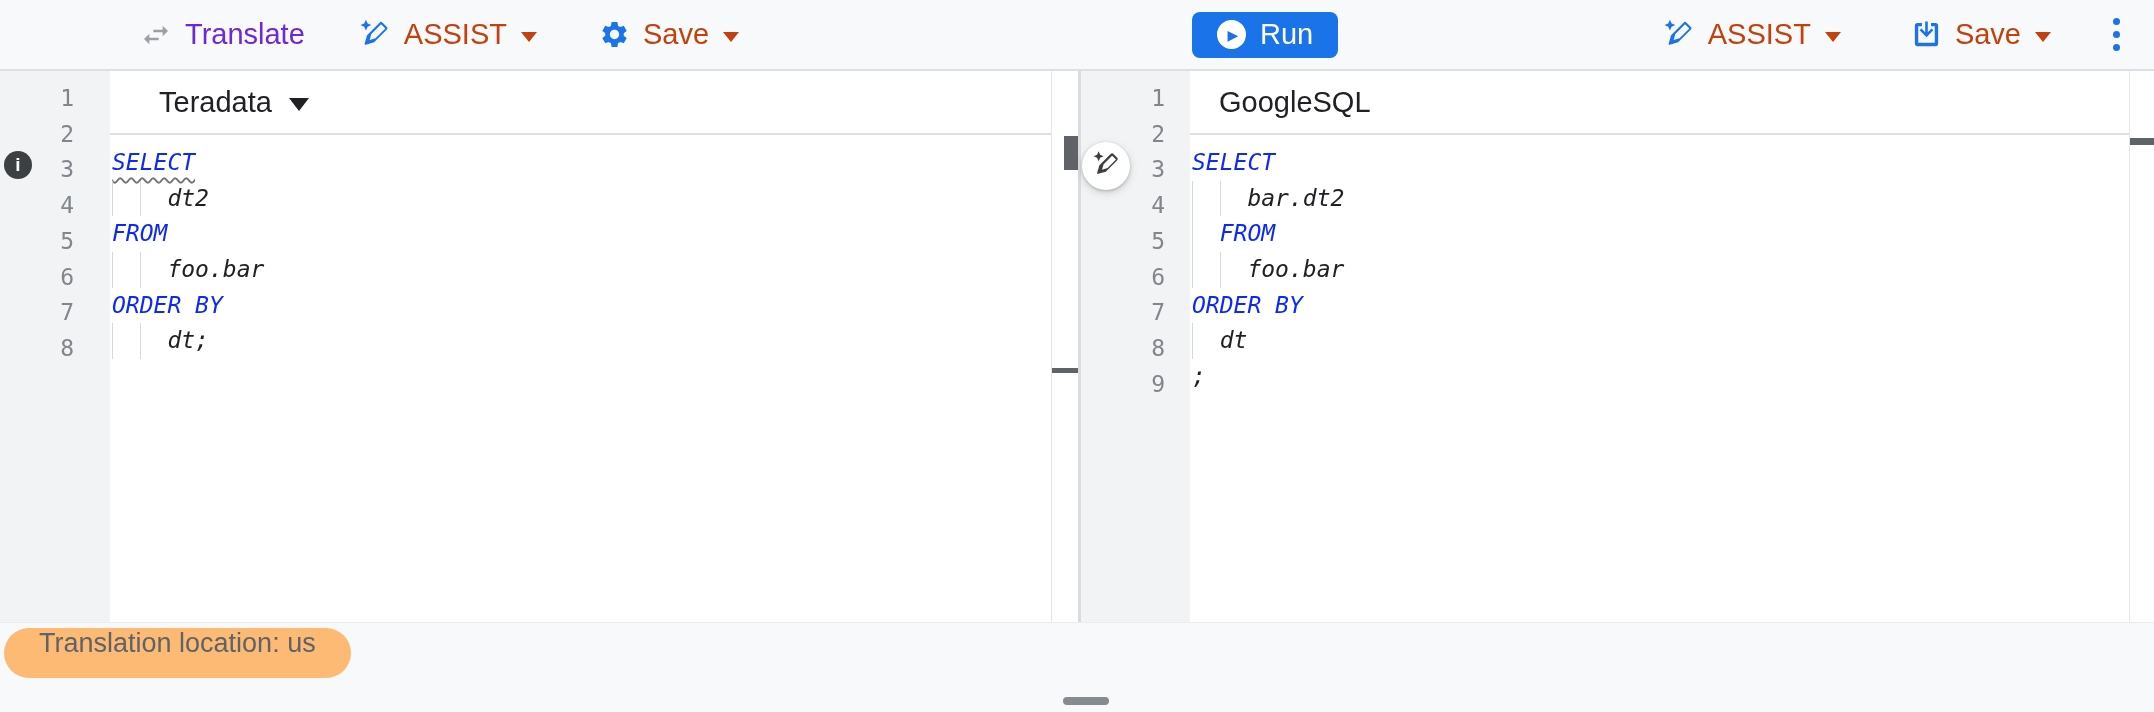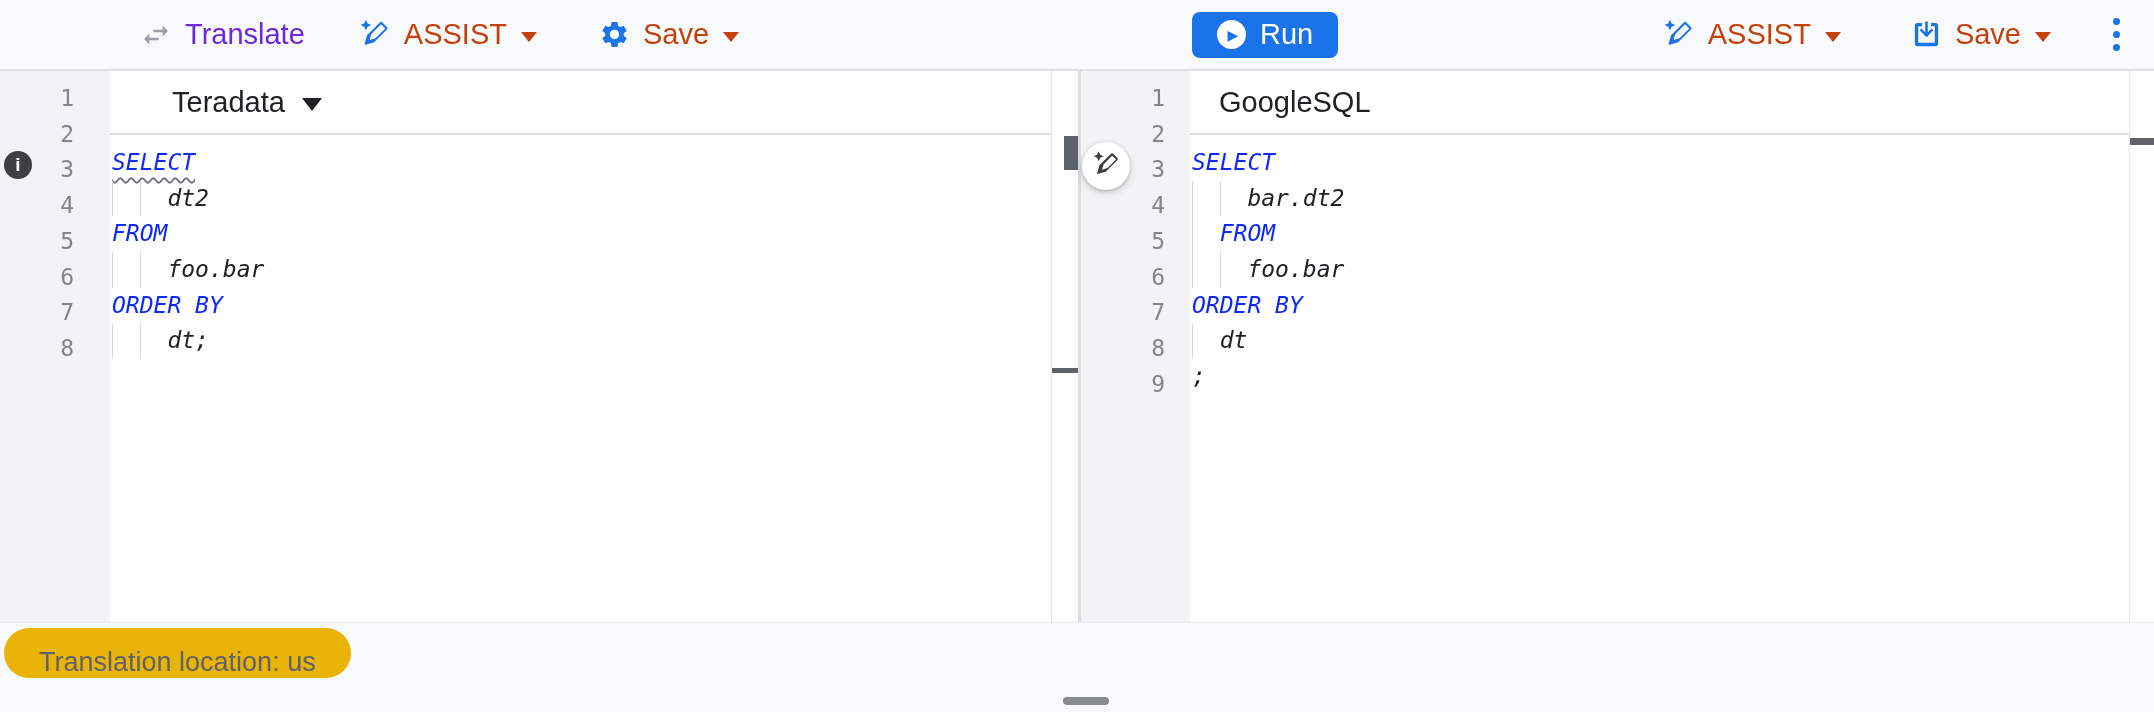--- a/index.html
+++ b/index.html
@@ -33,21 +33,21 @@
   .gutter { position:absolute; top:0; bottom:0; background:#f1f3f4; }
   .gutter.lg { left:0; width:110px; }
   .gutter.rg { left:1081px; width:109px; }
   .nums { padding-top:10px; font:23px/35.7px "DejaVu Sans Mono", monospace; color:#80868b; text-align:right; }
   .lg .nums { width:74px; }
   .rg .nums { width:84px; }
   .phead { position:absolute; top:0; height:64px; background:#fff; border-bottom:2px solid #e0e0e0;
            display:flex; align-items:center; font-size:29px; color:#202124; }
   .phead.lh { left:110px; width:941px; padding-left:13px; }
   .phead.rh { left:1190px; width:939px; padding-left:29px; }
-  .dialect { margin-left:49px; display:flex; align-items:center; cursor:pointer; color:#202124; }
+  .dialect { margin-left:36px; display:flex; align-items:center; cursor:pointer; color:#202124; }
   .dialect .caret { border-left-width:10px; border-right-width:10px; border-top-width:13px; margin-left:17px; }
   .code { position:absolute; top:64px; bottom:0; background:#fff; padding:10px 0 0 2px; overflow:hidden; cursor:text;
           font:23px/35.7px "DejaVu Sans Mono", monospace; color:#202124; }
   .code.lc { left:110px; width:941px; }
   .code.rc { left:1190px; width:939px; }
   .cl { height:35.7px; white-space:pre;font-style:italic; }
   .guide { display:inline-block; width:2ch; height:35.7px; border-left:1px solid #d5d8dc; vertical-align:top; }
   .kw { color:#0d2af5; }
   .squiggle { text-decoration:underline; text-decoration-style:wavy; text-decoration-color:#70757a;
               text-decoration-thickness:2px; text-underline-offset:7px; }
@@ -62,22 +62,22 @@
   .info-badge { position:absolute; left:4px; top:80px; width:28px; height:28px; border-radius:50%; background:#3c4043;
                 color:#fff; display:flex; align-items:center; justify-content:center; font-size:19px; font-weight:700; cursor:pointer; }
   .check-badge { position:absolute; left:999px; top:19px; width:29px; height:29px; border-radius:50%; background:#1e8e3e;
                  color:#fff; display:flex; align-items:center; justify-content:center; font-size:18px; font-weight:700; }
   .wand-btn { position:absolute; left:1082px; top:71px; width:48px; height:48px; border-radius:50%; background:#fff; border:none;
               box-shadow:0 1px 3px rgba(60,64,67,.3), 0 3px 8px rgba(60,64,67,.18);
               display:flex; align-items:center; justify-content:center; cursor:pointer; }
 
   
   .footer { position:absolute; left:0; top:623px; width:2154px; height:89px; background:#f8f9fa; }
-  .pill { position:absolute; left:4px; top:5px; height:50px; border-radius:25px; background:#eab308; color:#5f6368;
-          font-size:27px; display:flex; align-items:flex-end; padding:0 35px; white-space:nowrap; }
+  .pill { position:absolute; left:4px; top:5px; height:50px; border-radius:25px; background:#fdba74; color:#5f6368;
+          font-size:27px; display:flex; align-items:flex-start; padding:0 35px; white-space:nowrap; }
   .handle { position:absolute; left:1063px; top:74px; width:46px; height:8px; border-radius:4px; background:#868b90; cursor:row-resize; }
 </style>
 </head>
 <body>
 
 <div class="app">
 
   <div class="toolbar">
     <div class="tbl">
       <div class="tbtn disabled mL140">

